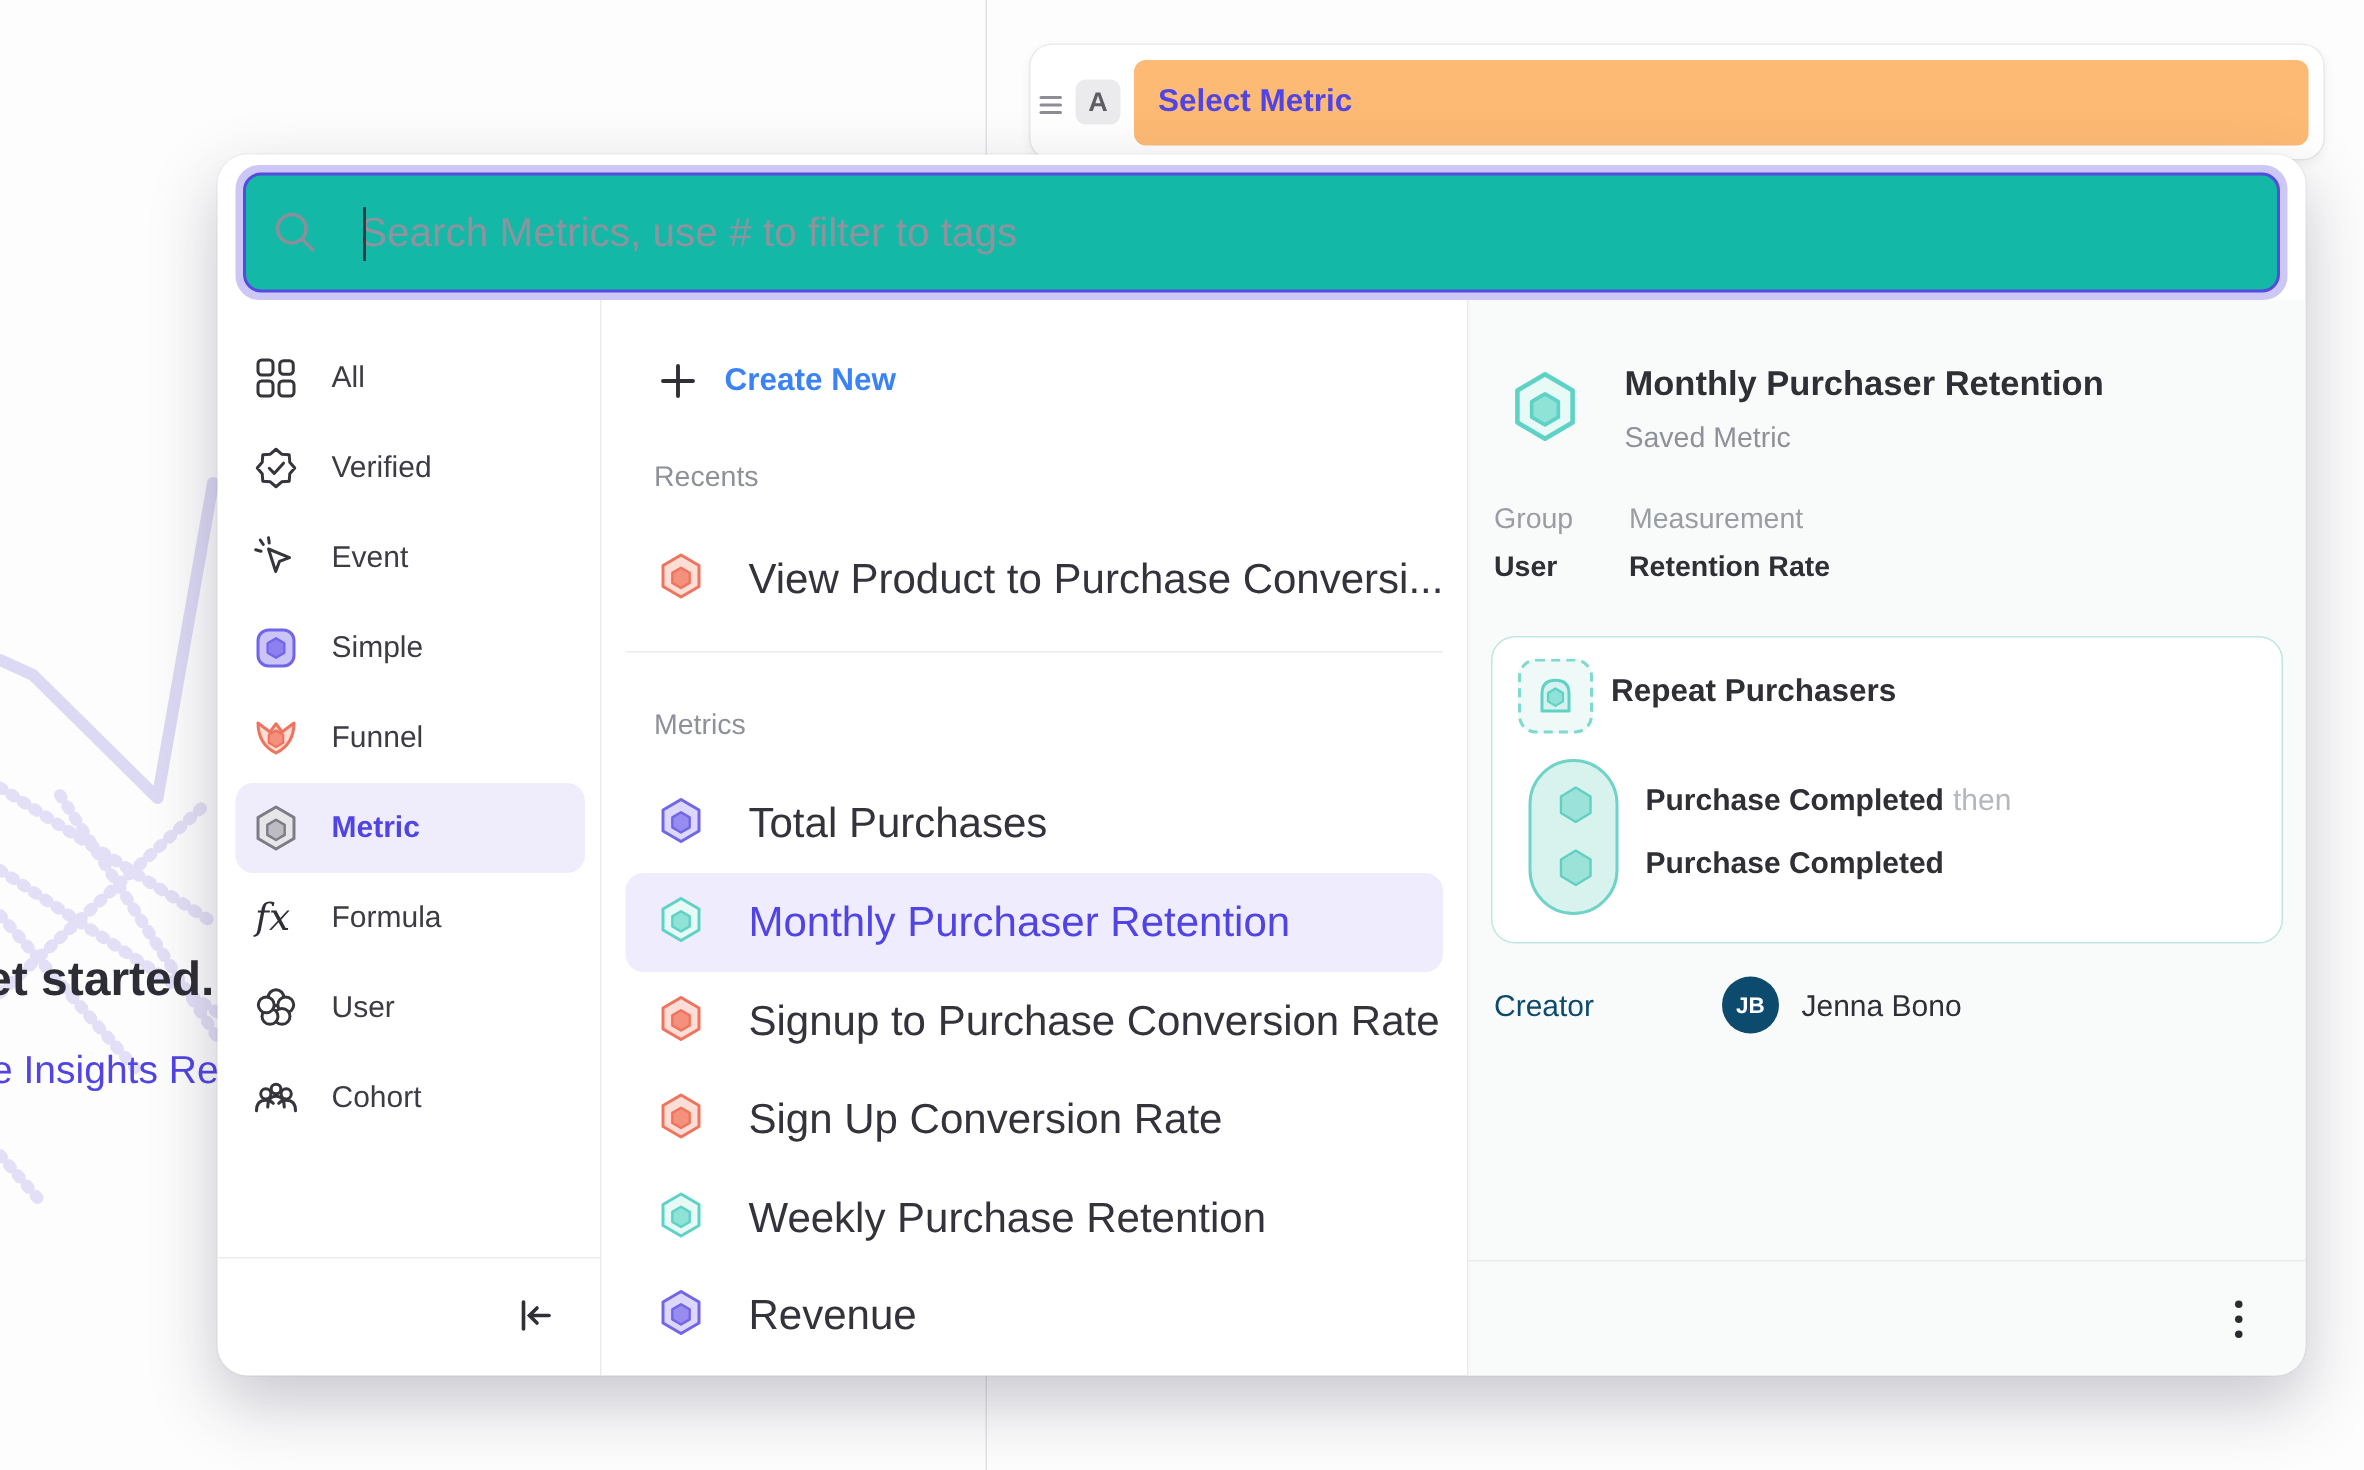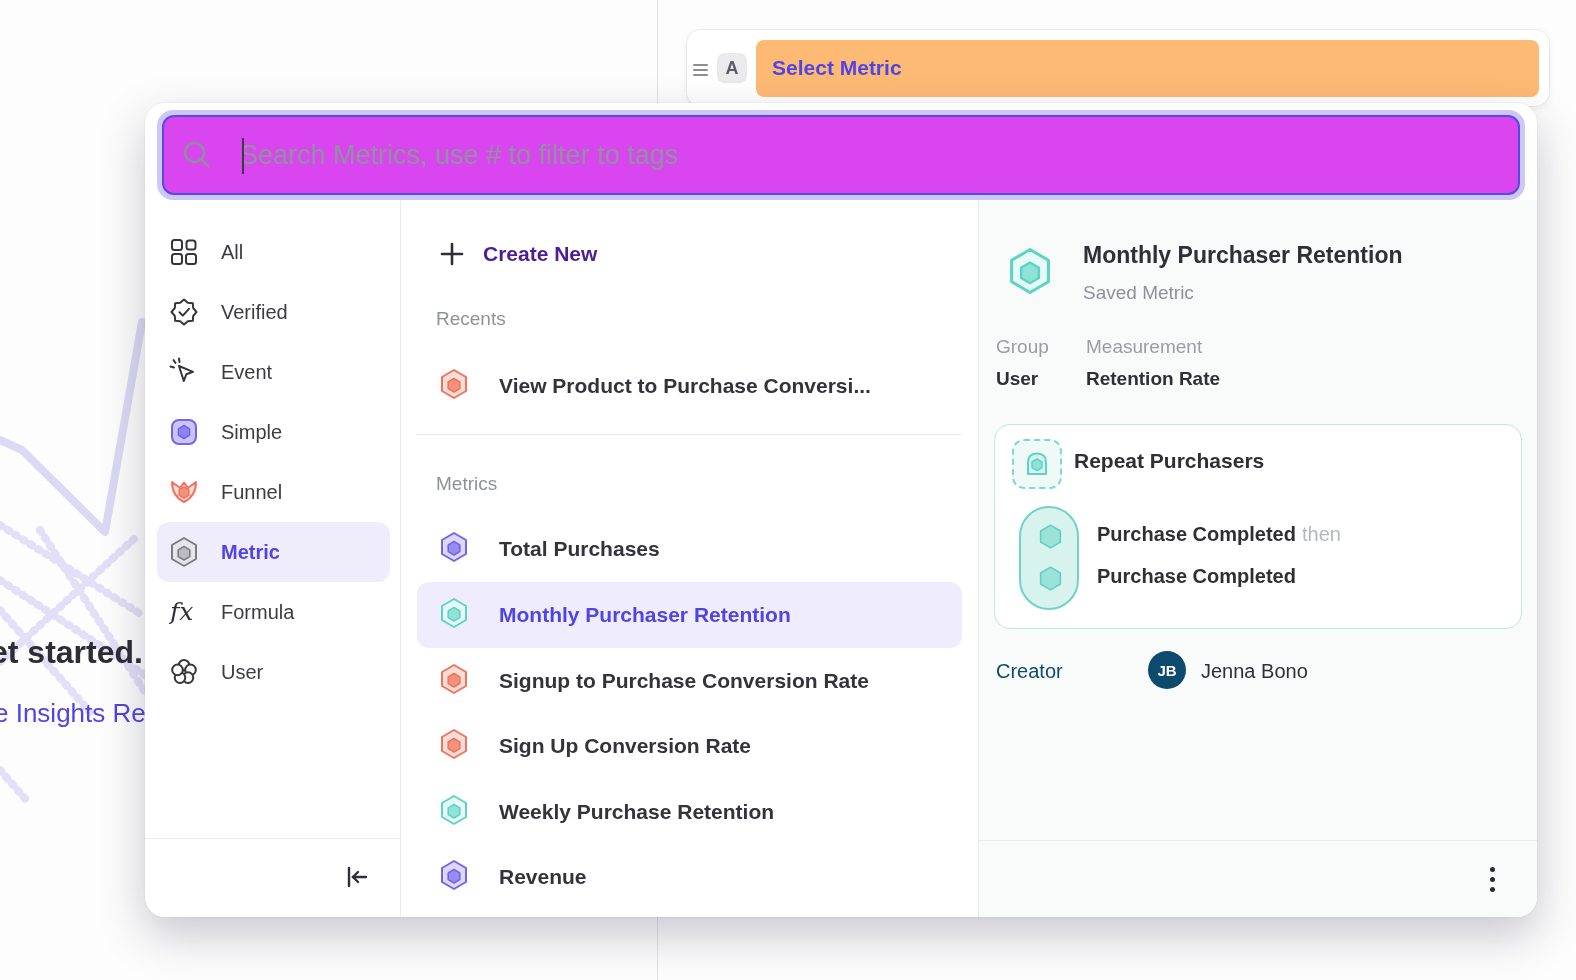--- a/index.html
+++ b/index.html
@@ -22,21 +22,21 @@
   #metric-bar .abadge { width:30px; height:30px; background:#ebebee; border-radius:7px; color:#5d5d66;
     font-weight:700; font-size:18px; display:flex; align-items:center; justify-content:center; }
   #metric-pill { flex:1; height:57px; background:#fdba74; border:none; border-radius:8px; text-align:left;
     padding:0 16px; font-family:inherit; font-size:21px; font-weight:600; color:#5144e4; cursor:pointer; }
 
   
   #modal { position:absolute; left:145px; top:103px; width:1392px; height:814px; background:#fff;
     border-radius:20px; box-shadow:0 18px 45px rgba(40,40,70,.25), 0 0 0 1px rgba(0,0,0,.03); z-index:5; overflow:hidden; }
 
   #search-ring { position:absolute; left:12px; top:7px; width:1368px; height:90px; background:#ccc7f4; border-radius:16px; padding:5px; }
-  #search-box { position:relative; width:100%; height:100%; background:#d946ef; border:2px solid #564be0; border-radius:12px;
+  #search-box { position:relative; width:100%; height:100%; background:#14b8a6; border:2px solid #564be0; border-radius:12px;
     display:flex; align-items:center; padding-left:18px; }
   #search-box svg { flex:none; }
   #caret { position:absolute; left:78px; top:21px; width:2px; height:36px; background:#3a3a42; }
   #search-input { border:none; outline:none; flex:1; margin-left:28px; font-family:inherit; font-size:27px; color:#3a3a42; background:transparent; }
   #search-input::placeholder { color:#8f939d; opacity:1; }
 
   #modal-body { position:absolute; left:0; top:97px; width:1536px; bottom:0; display:flex; }
 
   
   #cats { position:relative; width:255px; padding-top:22px; }
@@ -46,27 +46,27 @@
   .cat.sel { background:#efedfc; }
   .cat.sel .clabel { color:#5144e4; font-weight:600; }
   #cats-footer { position:absolute; left:0; right:0; bottom:0; height:79px; border-top:1px solid #eaecee;
     display:flex; align-items:center; justify-content:flex-end; padding-right:26px; }
   #collapse-btn { background:none; border:none; cursor:pointer; padding:4px; }
 
   
   #mlist { position:relative; width:578px; border-left:1px solid #e9ebee; }
   .lrow { position:absolute; left:16px; right:16px; height:66px; border-radius:12px; display:flex; align-items:center;
     padding-left:22px; gap:30px; cursor:pointer; }
-  .lrow .ltext { font-size:21px; font-weight:700; color:#33333b; white-space:nowrap; }
+  .lrow .ltext { font-size:28px; font-weight:400; color:#33333b; white-space:nowrap; }
   .lrow.sel { background:#efecfd; }
   .lrow.sel .ltext { color:#5144e4; }
   .shead { position:absolute; left:35px; font-size:19px; font-weight:500; color:#8e9199; }
   #create-new { position:absolute; left:16px; right:16px; top:34px; height:40px; display:flex; align-items:center; gap:18px;
     padding-left:22px; cursor:pointer; border-radius:10px; }
-  #create-new span.ltext { font-size:21px; font-weight:600; color:#4c1d95; }
+  #create-new span.ltext { font-size:21px; font-weight:600; color:#3b82f6; }
   #recents-divider { position:absolute; left:16px; right:16px; top:234px; height:1px; background:#e9ebee; }
 
   
   #details { position:relative; width:559px; background:#f9fbfa; border-left:1px solid #e9ebee; }
   #d-title { position:absolute; left:104px; top:42px; font-size:23px; font-weight:700; color:#2f2f36; }
   #d-sub { position:absolute; left:104px; top:82px; font-size:19px; color:#8e9199; }
   #d-hexicon { position:absolute; left:28px; top:46px; }
   .d-col-label { font-size:19px; color:#9a9da3; }
   .d-col-value { font-size:19px; font-weight:700; color:#2f2f36; margin-top:10px; }
   #d-group { position:absolute; left:17px; top:136px; }
@@ -220,20 +220,35 @@
                   <circle cx="15" cy="8.2" r="5.3"></circle>
                   <circle cx="21.5" cy="12.9" r="5.3"></circle>
                 <circle cx="19" cy="20.6" r="5.3"></circle>
                   <circle cx="11" cy="20.6" r="5.3"></circle>
                   <circle cx="8.5" cy="12.9" r="5.3"></circle>
                 </g>
               </svg>
           </span>
           <span class="clabel">User</span>
         </div>
+        <div class="cat">
+          <span class="cicon">
+            <svg width="30" height="30" viewBox="0 0 30 30">
+              <g stroke="#35353c" stroke-width="2" fill="#fff" stroke-linecap="round">
+                <circle cx="15" cy="9" r="3.2"></circle>
+                  <path d="M9.5,21 Q9.5,13.8 15,13.8 Q20.5,13.8 20.5,21" fill="none"></path>
+                <circle cx="8.2" cy="12.2" r="3.4"></circle>
+                  <path d="M2,23.5 Q2,16.5 8.2,16.5 Q11.5,16.5 13.2,18.6" fill="none"></path>
+                <circle cx="21.8" cy="12.2" r="3.4"></circle>
+                  <path d="M28,23.5 Q28,16.5 21.8,16.5 Q18.5,16.5 16.8,18.6" fill="none"></path>
+                </g>
+              </svg>
+          </span>
+          <span class="clabel">Cohort</span>
+        </div>
 
         <div id="cats-footer">
           <button id="collapse-btn">
             <svg width="26" height="26" viewBox="0 0 26 26">
               <g stroke="#2f2f35" stroke-width="2.4" stroke-linecap="round" fill="none">
                 <line x1="5" y1="4" x2="5" y2="22"></line>
                   <line x1="22" y1="13" x2="9" y2="13"></line>
                 <polyline points="14,8 9,13 14,18"></polyline>
                 </g>
               </svg>

